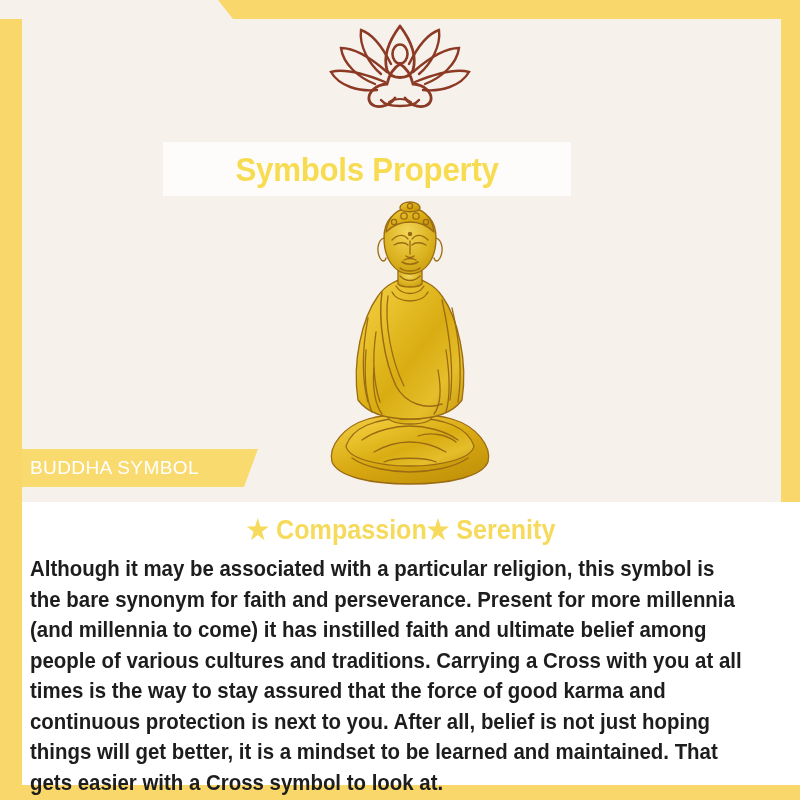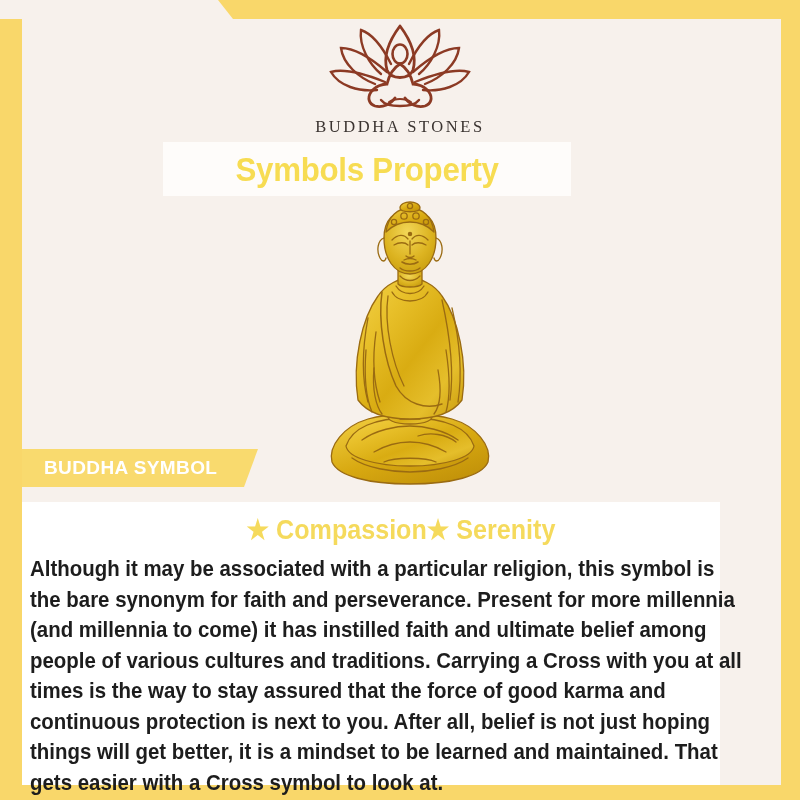--- a/index.html
+++ b/index.html
@@ -107,33 +107,33 @@
     position: absolute;
     left: 22px; top: 449px;
     width: 236px; height: 38px;
     background: #F9DA6E;
     -webkit-clip-path: polygon(0 0, 236px 0, 222px 38px, 0 38px);
     clip-path: polygon(0 0, 236px 0, 222px 38px, 0 38px);
     display: flex;
     align-items: center;
   }
   .banner-text {
-    margin-left: 22px;
+    margin-left: 8px;
     color: #FFFFFF;
     font-size: 19px;
     letter-spacing: 0.4px;
-    font-weight: 700;
+    font-weight: 400;
     white-space: nowrap;
   }
 
   
   .panel {
     position: absolute;
     left: 22px; top: 502px;
-    width: 698px; height: 283px;
+    width: 778px; height: 283px;
     background: #FFFFFF;
   }
 
   .subhead {
     position: absolute;
     left: 0; top: 12px;
     width: 758px;
     text-align: center;
     white-space: nowrap;
     font-family: "Liberation Sans Narrow", "Liberation Sans", sans-serif;
@@ -188,21 +188,20 @@
 
         <path d="M75 42 C 68 46, 64 54, 62 62 C 58 62, 50 64, 46 70 C 42 76, 44 82, 50 84
                  C 58 86, 66 82, 70 76" stroke-width="2.8"></path>
         <path d="M75 42 C 82 46, 86 54, 88 62 C 92 62, 100 64, 104 70 C 108 76, 106 82, 100 84
                  C 92 86, 84 82, 80 76" stroke-width="2.8"></path>
 
         <path d="M56 78 C 62 86, 88 86, 94 78" stroke-width="2.4"></path>
         <path d="M64 80 C 70 76, 80 76, 86 80" stroke-width="2.0"></path>
       </g>
     </svg>
-    <div class="logo-word">BUDDHA STONES</div>
   </div>
 
   <div class="title-band">
     <div class="title-text">Symbols Property</div>
   </div>
 
   <div class="hero">
     <svg viewBox="0 0 176 296" aria-hidden="true">
       <defs>
         <linearGradient id="gold" x1="0" y1="0" x2="1" y2="1">

